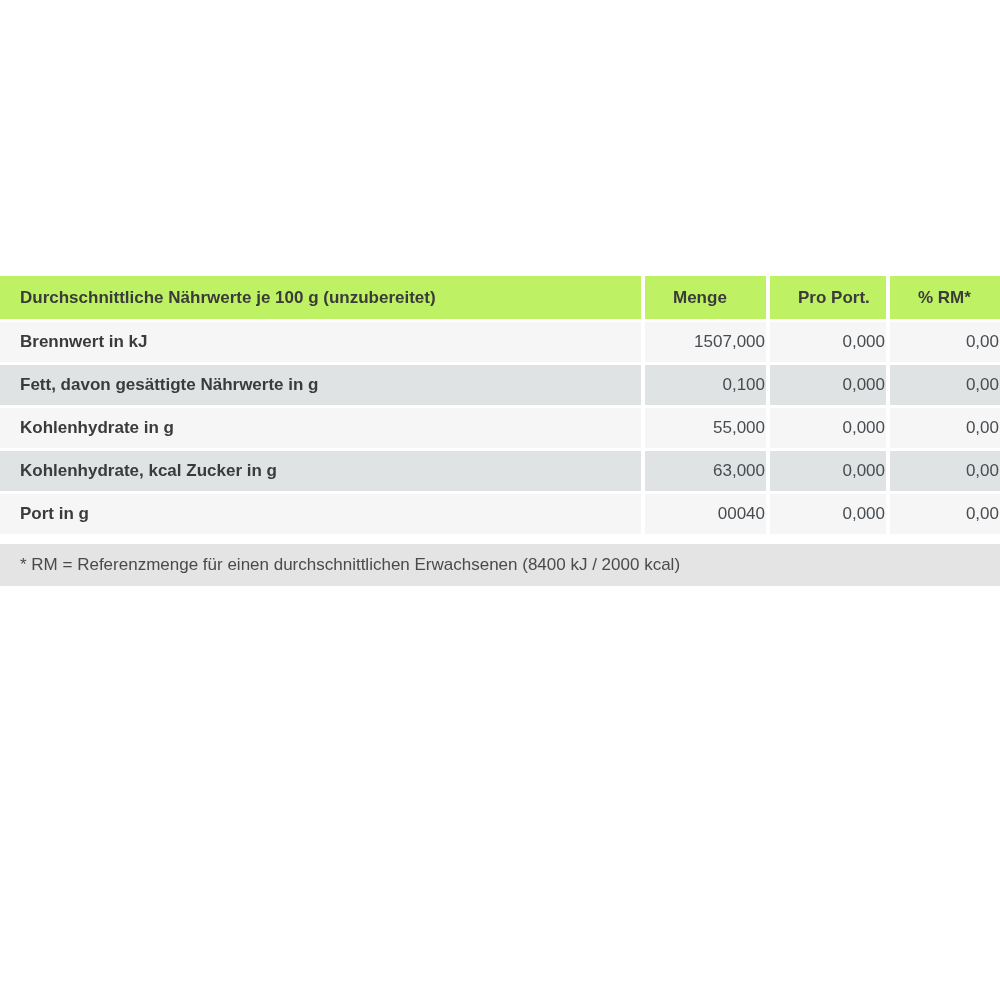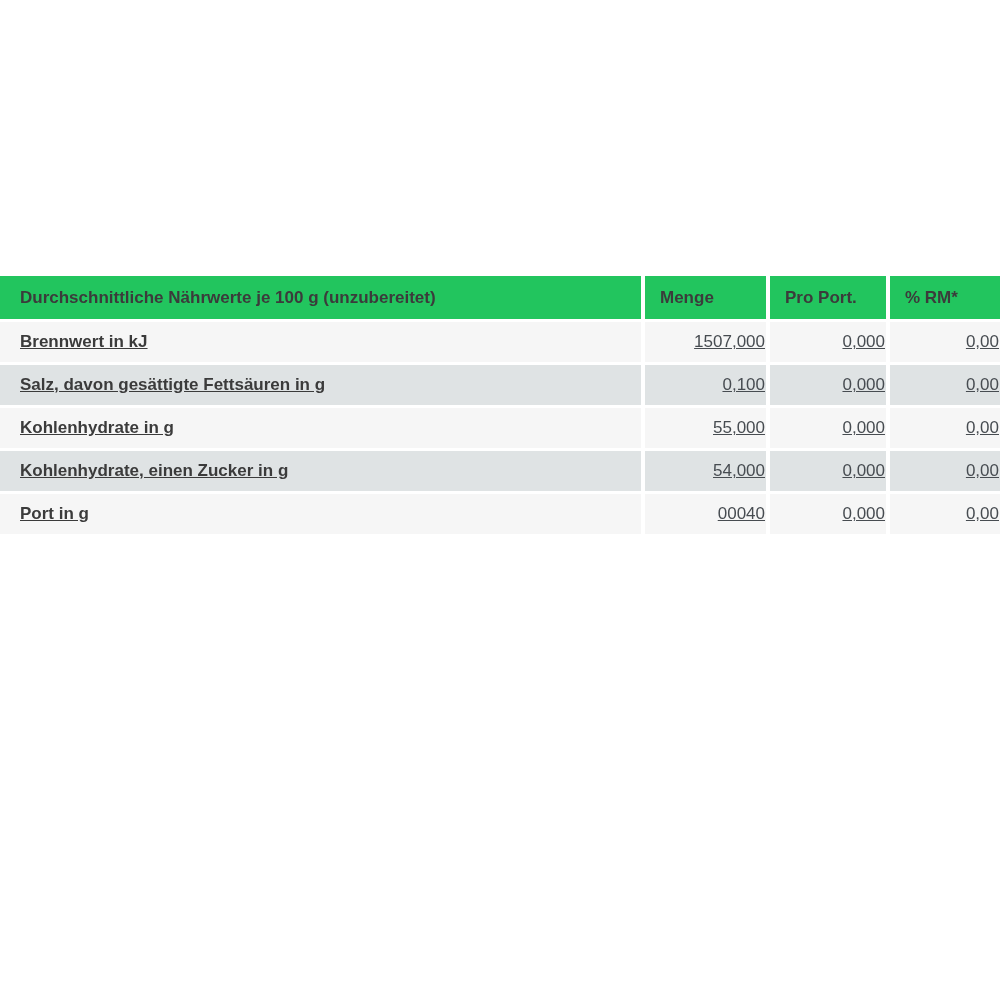--- a/index.html
+++ b/index.html
@@ -37,46 +37,45 @@
     border-bottom: 3px solid #ffffff;
     white-space: nowrap;
     overflow: hidden;
   }
   table.nutrition th:not(:last-child),
   table.nutrition td:not(:last-child) {
     border-right: 4px solid #ffffff;
   }
   
   table.nutrition thead th {
-    background: #22c55e;
+    background: #bef264;
     color: #3b3b3b;
     font-weight: bold;
     text-align: left;
     height: 46px;
   }
   
   table.nutrition tbody td {
     height: 43px; 
-    text-decoration: underline;
   }
   table.nutrition tbody tr:nth-child(odd) td { background: #f6f6f6; }
   table.nutrition tbody tr:nth-child(even) td { background: #dfe3e4; }
   .cell-label {
     font-weight: bold;
     color: #3b3b3b;
     padding-left: 20px;
   }
   .cell-val {
     font-weight: normal;
     color: #474c51;
     padding-left: 15px;
     text-align: right;
   }
   th.cell-val-head {
-    padding-left: 15px;
+    padding-left: 28px;
   }
   .footnote-bar {
     margin-top: 7px;
     width: 1000px;
     box-sizing: border-box;
     background: #e4e4e4;
     color: #4a4a4a;
     font-size: 17px;
     height: 42px;
     line-height: 42px;
@@ -107,41 +106,42 @@
         </tr>
       </thead>
       <tbody>
         <tr>
           <td class="cell-label">Brennwert in kJ</td>
           <td class="cell-val">1507,000</td>
           <td class="cell-val">0,000</td>
           <td class="cell-val">0,00</td>
         </tr>
         <tr>
-          <td class="cell-label">Salz, davon gesättigte Fettsäuren in g</td>
+          <td class="cell-label">Fett, davon gesättigte Nährwerte in g</td>
           <td class="cell-val">0,100</td>
           <td class="cell-val">0,000</td>
           <td class="cell-val">0,00</td>
         </tr>
         <tr>
           <td class="cell-label">Kohlenhydrate in g</td>
           <td class="cell-val">55,000</td>
           <td class="cell-val">0,000</td>
           <td class="cell-val">0,00</td>
         </tr>
         <tr>
-          <td class="cell-label">Kohlenhydrate, einen Zucker in g</td>
-          <td class="cell-val">54,000</td>
+          <td class="cell-label">Kohlenhydrate, kcal Zucker in g</td>
+          <td class="cell-val">63,000</td>
           <td class="cell-val">0,000</td>
           <td class="cell-val">0,00</td>
         </tr>
         <tr>
           <td class="cell-label">Port in g</td>
           <td class="cell-val">00040</td>
           <td class="cell-val">0,000</td>
           <td class="cell-val">0,00</td>
         </tr>
       </tbody>
     </table>
 
+    <div class="footnote-bar">* RM = Referenzmenge für einen durchschnittlichen Erwachsenen (8400 kJ / 2000 kcal)</div>
 
   </div>
 </div>
 
 </body></html>

